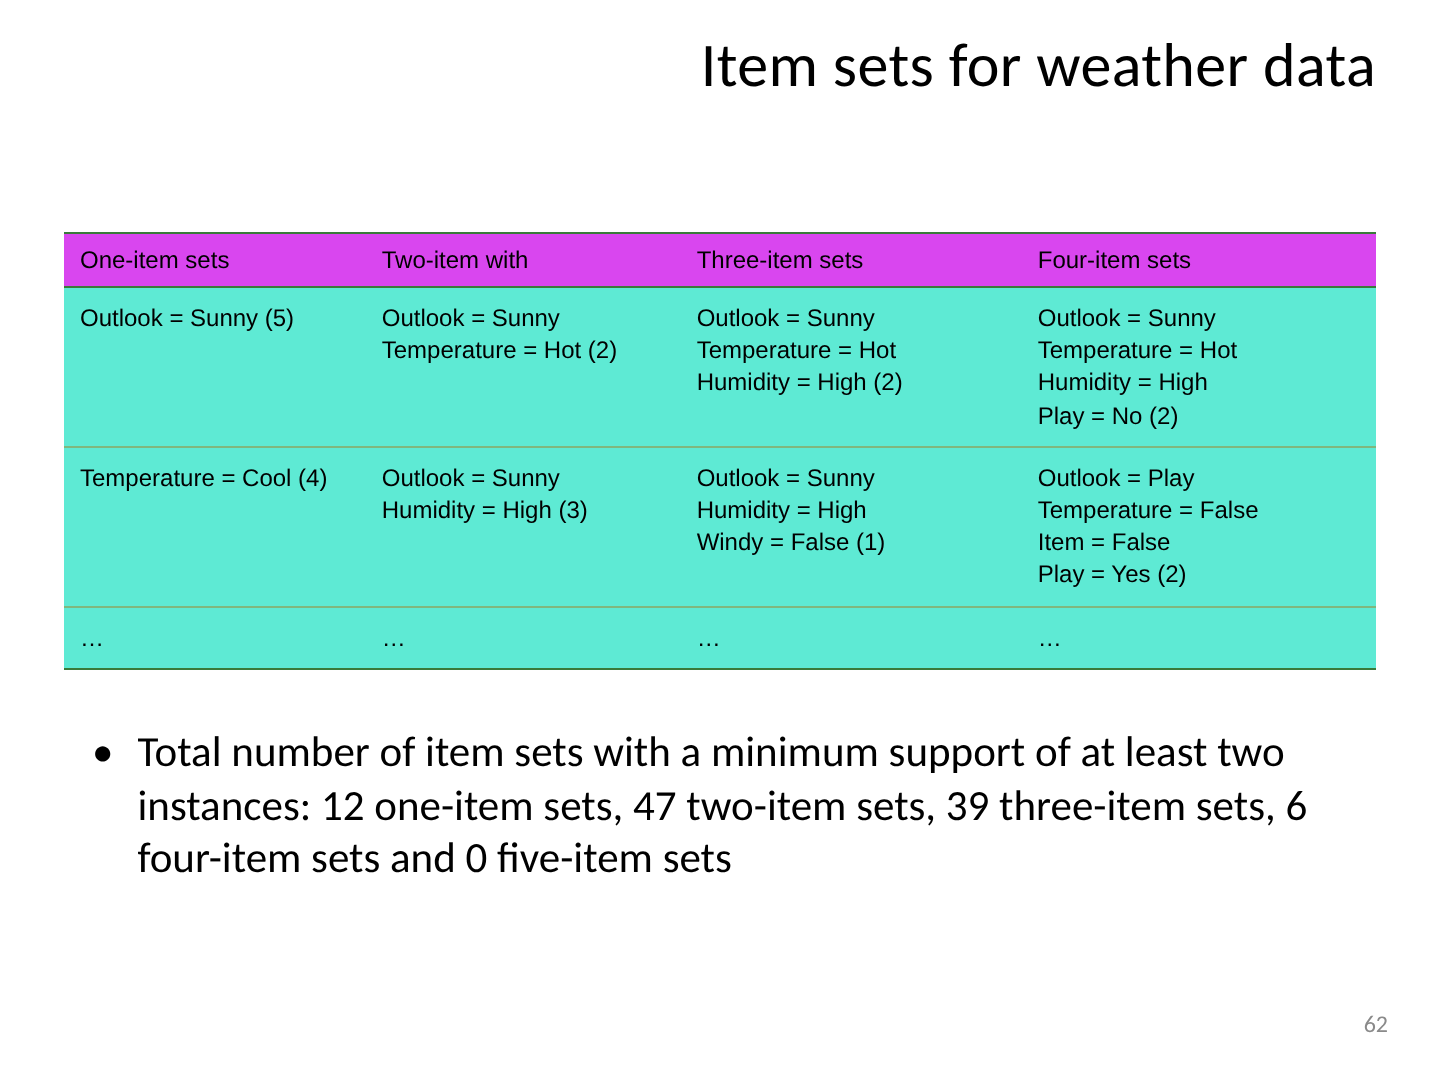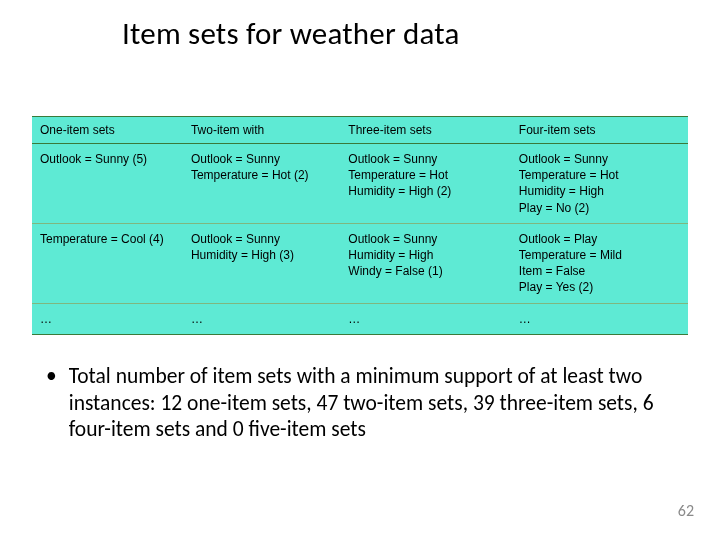--- a/index.html
+++ b/index.html
@@ -1,30 +1,30 @@
 <!DOCTYPE html>
 <html><head>
 <meta charset="utf-8">
 <style>
   * { box-sizing: border-box; margin: 0; padding: 0; }
   html, body { width: 720px; height: 540px; background: #fff; font-family: Calibri, "Segoe UI", Arial, sans-serif; color: #000; }
   .slide { width: 720px; height: 540px; position: relative; padding: 10px 32px 0 32px; }
-  .title { font-size: 31px; font-weight: 400; margin: 4px 0 64px 90px; letter-spacing: 0.2px; }
+  .title { font-size: 31px; font-weight: 400; margin: 4px 0 64px 90px; letter-spacing: 0.2px; text-align: right; }
   table.itemsets { width: 100%; border-collapse: collapse; table-layout: fixed; font-family: Verdana, Geneva, sans-serif; font-size: 12px; }
-  table.itemsets th { background: #5eead4; border-top: 1px solid #3a7a3a; border-bottom: 1px solid #3a7a3a; font-weight: 400; text-align: left; padding: 6px 8px; }
+  table.itemsets th { background: #d946ef; border-top: 1px solid #3a7a3a; border-bottom: 1px solid #3a7a3a; font-weight: 400; text-align: left; padding: 6px 8px; }
   table.itemsets td { background: #5eead4; border-bottom: 1px solid #7fb77f; padding: 7px 8px; vertical-align: top; line-height: 1.35; }
   table.itemsets tr:last-child td { border-bottom: 1px solid #3a7a3a; }
   table.itemsets col.c1 { width: 23%; }
   table.itemsets col.c2 { width: 24%; }
   table.itemsets col.c3 { width: 26%; }
   table.itemsets col.c4 { width: 27%; }
   .cell-line { display: block; }
   .bullet { margin: 28px 8px 0 8px; font-size: 21.5px; line-height: 1.25; display: flex; }
   .bullet .dot { margin: 0 12px 0 6px; }
-  .pagenum { position: absolute; right: 26px; bottom: 20px; font-size: 16px; color: #8a8a8a; font-family: Calibri, Arial, sans-serif; }
+  .pagenum { position: absolute; right: 26px; bottom: 20px; font-size: 12px; color: #8a8a8a; font-family: Calibri, Arial, sans-serif; }
 </style>
 </head>
 <body>
 
 <div class="slide">
   <h1 class="title">Item sets for weather data</h1>
 
   <table class="itemsets">
     <colgroup>
       <col class="c1">
@@ -69,21 +69,21 @@
             <span class="cell-line">Outlook = Sunny</span>
             <span class="cell-line">Humidity = High (3)</span>
           </td>
         <td>
             <span class="cell-line">Outlook = Sunny</span>
             <span class="cell-line">Humidity = High</span>
             <span class="cell-line">Windy = False (1)</span>
           </td>
         <td>
             <span class="cell-line">Outlook = Play</span>
-            <span class="cell-line">Temperature = Mild</span>
+            <span class="cell-line">Temperature = False</span>
             <span class="cell-line">Item = False</span>
             <span class="cell-line">Play = Yes (2)</span>
           </td>
       </tr>
       <tr>
         <td>
             <span class="cell-line">…</span>
           </td>
         <td>
             <span class="cell-line">…</span>

